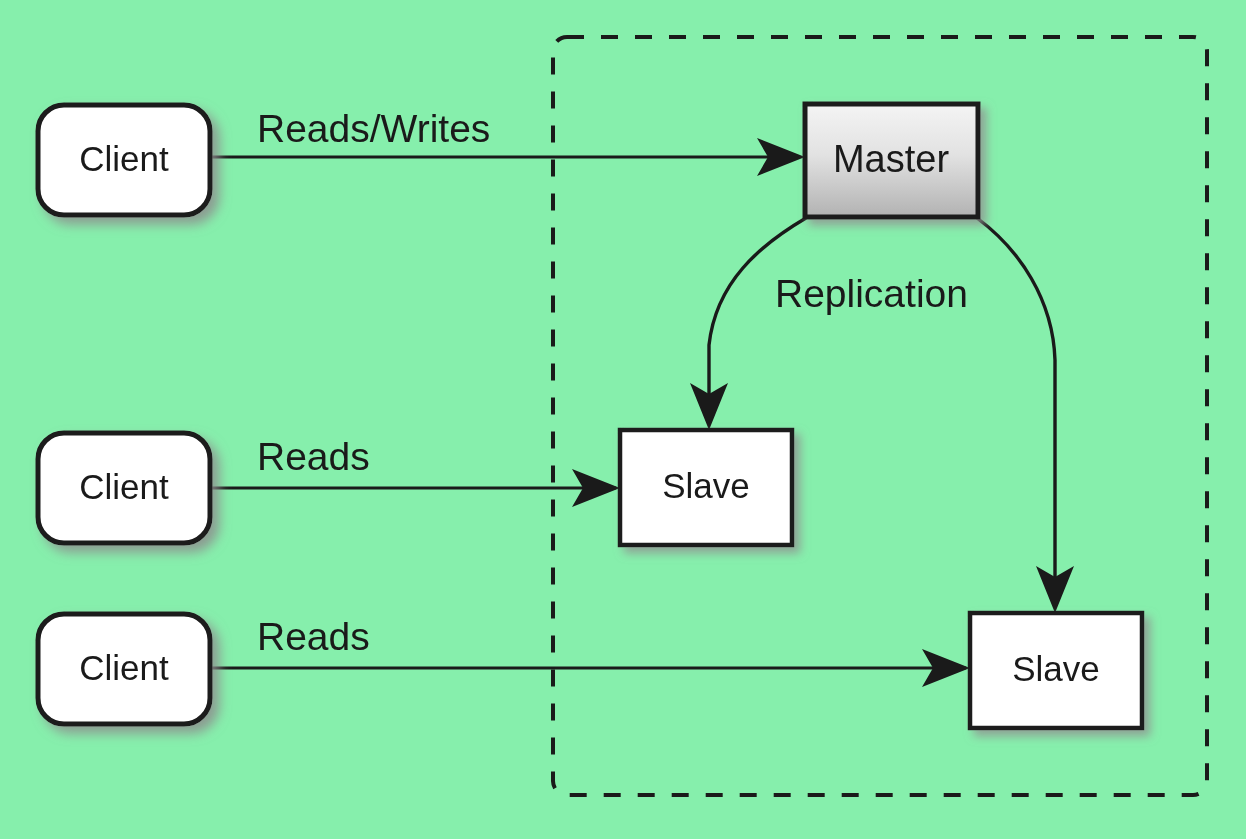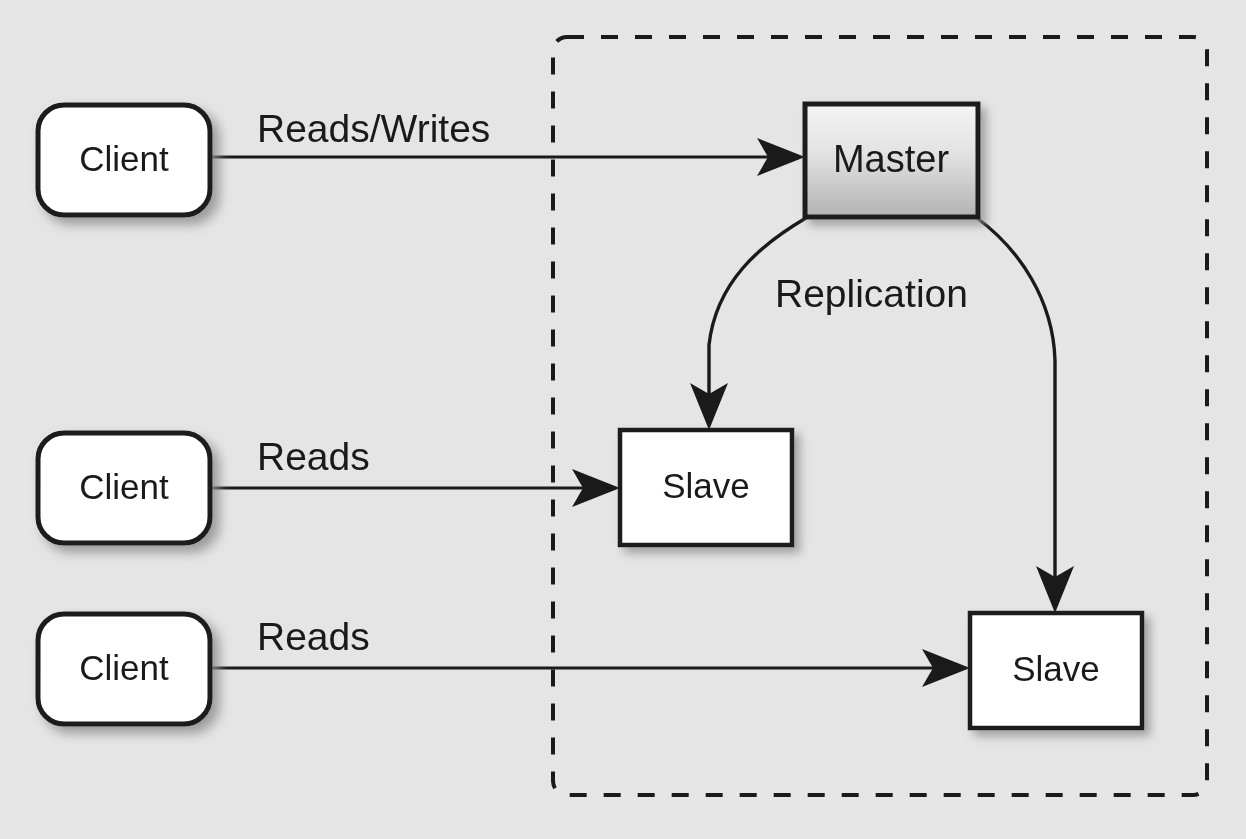--- a/index.html
+++ b/index.html
@@ -7,21 +7,21 @@
     padding: 0;
     background: #ffffff;
   }
   body {
     font-family: "Liberation Sans", sans-serif;
   }
   #canvas {
     position: relative;
     width: 1246px;
     height: 839px;
-    background: #e5e5e5;
+    background: #86efac;
     overflow: hidden;
   }
   #diagram-svg {
     position: absolute;
     left: 0;
     top: 0;
     width: 1246px;
     height: 839px;
   }
   .node-label {

